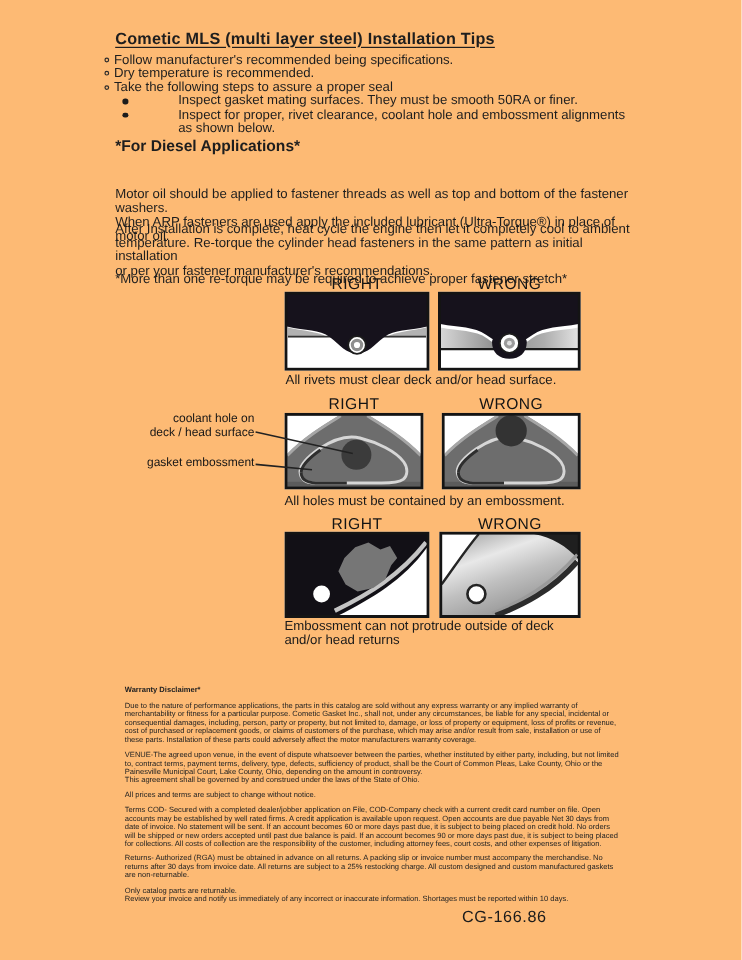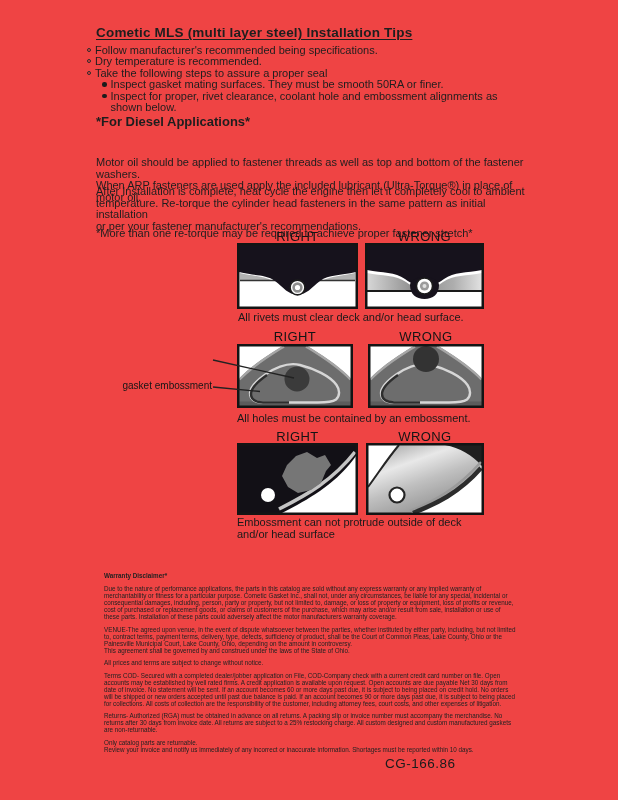--- a/index.html
+++ b/index.html
@@ -2,32 +2,32 @@
 <html><head>
 <meta charset="utf-8">
 <style>
   * { margin:0; padding:0; box-sizing:border-box; }
   html,body { background:#ffffff; }
   body {
     width:618px; height:800px; overflow:hidden;
     font-family:"Liberation Sans","DejaVu Sans",sans-serif;
     color:#1e1e1e;
   }
-  .page { position:relative; width:618px; height:800px; background:#ef4444; }
+  .page { position:relative; width:618px; height:800px; background:#fdba74; }
   .pre { white-space:pre-line; }
 
   .title {
     position:absolute; left:96px; top:25px;
     font-size:13.5px; font-weight:bold; letter-spacing:.2px;
     text-decoration:underline; text-underline-offset:2px;
   }
 
   .bullets { position:absolute; left:87px; top:45px; width:440px; }
   .brow { display:flex; align-items:flex-start; font-size:11px; line-height:11.4px; }
-  .brow.sub { margin-left:15px; }
+  .brow.sub { margin-left:15px;gap:38px; }
   .ob { flex:0 0 auto; width:4px; height:4px; border:1px solid #2a2a2a; border-radius:50%; margin:3px 4px 0 0; }
   .fb { flex:0 0 auto; width:4.5px; height:4.5px; background:#1c1c1c; border-radius:50%; margin:3px 4px 0 0; }
 
   .diesel-head { position:absolute; left:96px; top:114px; font-size:13px; font-weight:bold; }
   .body-par { position:absolute; left:96px; width:430px; font-size:11px; line-height:11.5px;margin-top:24px; }
   .par1 { top:133px; }
   .par2 { top:162px; }
   .note { top:204px; }
 
   .dlabel {
@@ -121,20 +121,22 @@
     <circle cx="59.5" cy="43" r="4.6" fill="#9b9b9b"></circle>
     <circle cx="59.5" cy="43" r="2" fill="#e0e0e0"></circle>
     <rect x="1.25" y="1.25" width="116.5" height="63.5" fill="none" stroke="#141414" stroke-width="2.5"></rect>
   </svg>
 
   <div class="caption" style="left:238px; top:311px;">All rivets must clear deck and/or head surface.</div>
 
   <div class="dlabel" style="left:237px; top:329px; width:116px;">RIGHT</div>
   <div class="dlabel" style="left:368px; top:329px; width:116px;">WRONG</div>
 
+  <div class="callout co1 pre">coolant hole on
+deck / head surface</div>
   <div class="callout co2">gasket embossment</div>
 
   <svg class="dpanel" style="left:237px; top:344px;" width="116" height="64" viewBox="0 0 116 64">
     <rect width="116" height="64" fill="#ffffff"></rect>
     <rect x="2" y="2" width="112" height="60" fill="#6d6d6d"></rect>
     <rect x="2" y="57.5" width="112" height="4.5" fill="#5c5c5c"></rect>
     <path d="M2 2 L46 2 C33 10 16 20 2 35 Z" fill="#ffffff"></path>
     <path d="M47 2.5 C34 10.5 17 20.5 2.5 35.5" stroke="#a6a6a6" stroke-width="2.4" fill="none"></path>
     <path d="M114 2 L70 2 C83 10 100 20 114 35 Z" fill="#ffffff"></path>
     <path d="M69 2.5 C82 10.5 99 20.5 113.5 35.5" stroke="#a6a6a6" stroke-width="2.4" fill="none"></path>
@@ -187,21 +189,21 @@
     <path d="M33 2 L116 2 L116 22 C93 49 69 61 45 70 L2 70 L2 44 C13 29 22 15 33 2 Z" fill="url(#gBand)"></path>
     <path d="M33 2 C22 15 13 29 2 44" stroke="#262626" stroke-width="2" fill="none"></path>
     <path d="M79 2 L116 2 L116 23 C106 12 94 5 79 2 Z" fill="#1f1f1f"></path>
     <path d="M115 19 C92 45 69 58 44 68" stroke="#9a9a9a" stroke-width="2.5" fill="none"></path>
     <path d="M115 25 C93 50 70 61 47 70" stroke="#2c2c2c" stroke-width="4.5" fill="none"></path>
     <circle cx="31" cy="52" r="7.5" fill="#ffffff" stroke="#242424" stroke-width="2.2"></circle>
     <rect x="1.25" y="1.25" width="115.5" height="69.5" fill="none" stroke="#141414" stroke-width="2.5"></rect>
   </svg>
 
   <div class="caption pre" style="left:237px; top:516px; width:270px;">Embossment can not protrude outside of deck
-and/or head surface</div>
+and/or head returns</div>
 
   <svg class="overlay" width="618" height="800" viewBox="0 0 618 800">
     <path d="M213 360 L294 378" stroke="#222" stroke-width="1.3"></path>
     <path d="M213 387 L260 391.5" stroke="#222" stroke-width="1.3"></path>
   </svg>
 
   <div class="legal">
     <h3>Warranty Disclaimer*</h3>
     <p class="pre">Due to the nature of performance applications, the parts in this catalog are sold without any express warranty or any implied warranty of merchantability or fitness for a particular purpose.  Cometic Gasket Inc., shall not, under any circumstances, be liable for any special, incidental or consequential damages, including, person, party or property, but not limited to, damage, or loss of property or equipment, loss of profits or revenue, cost of purchased or replacement goods, or claims of customers of the purchase, which may arise and/or result from sale, installation or use of these parts.  Installation of these parts could adversely affect the motor manufacturers warranty coverage.</p>
     <p class="pre">VENUE-The agreed upon venue, in the event of dispute whatsoever between the parties, whether instituted by either party, including, but not limited to, contract terms, payment terms, delivery, type, defects, sufficiency of product, shall be the Court of Common Pleas, Lake County, Ohio or the Painesville Municipal Court, Lake County, Ohio, depending on the amount in controversy.

